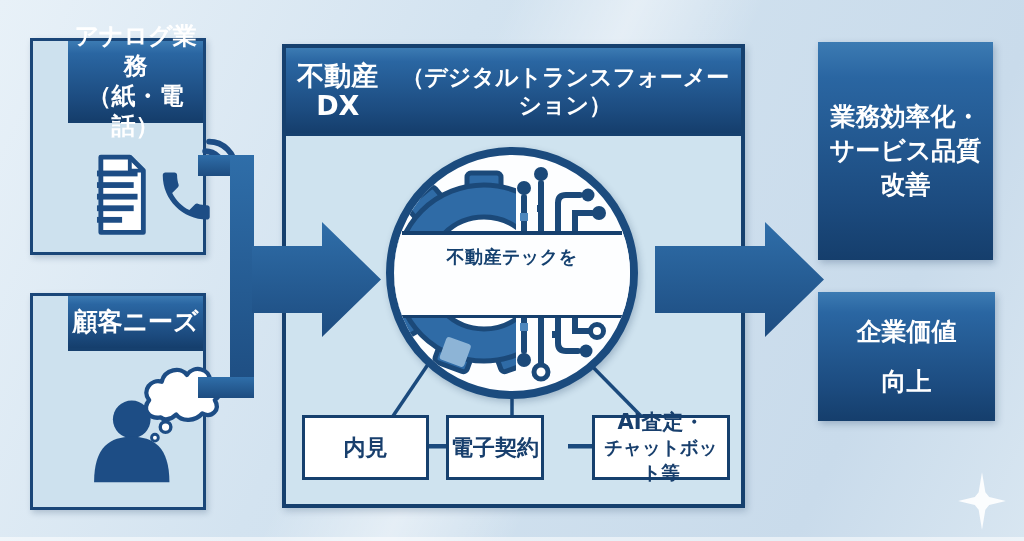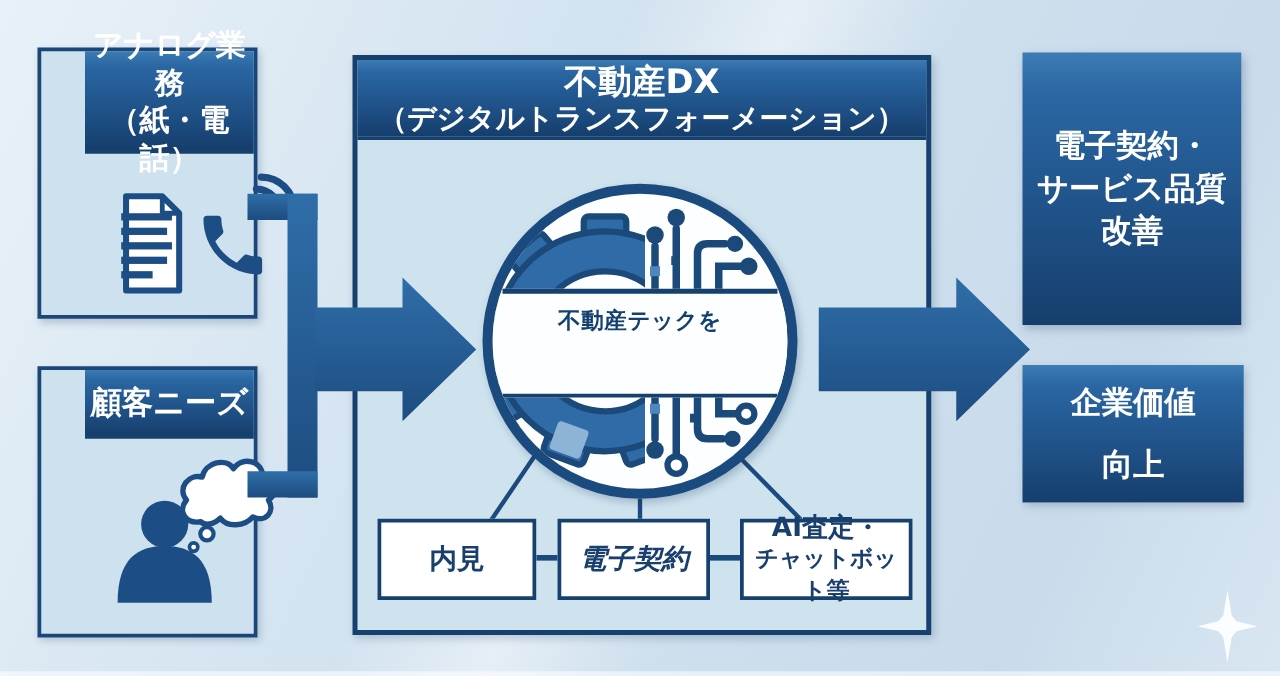--- a/index.html
+++ b/index.html
@@ -20,21 +20,21 @@
     border-bottom:3px solid #16406e;color:#fff;font-weight:bold;text-align:center;
   }
   .box-header span{display:block;}
   .box-body{position:relative;width:100%;}
   .panel{
     position:absolute;left:282px;top:44px;width:463px;height:464px;
     border:4px solid #16406e;background:#cfe3ef;z-index:1;
     box-shadow:2px 3px 7px rgba(16,48,88,.22);
   }
   .panel-header{
-    height:64px;display:flex;flex-direction:column;align-items:center;justify-content:flex-end;
+    height:88px;display:flex;flex-direction:row;align-items:center;justify-content:flex-end;
     background:linear-gradient(180deg,#3c7bb3 0%,#2a66a2 16%,#1c4b7f 74%,#153e6c 100%);
     border-bottom:3px solid #16406e;color:#fff;font-weight:bold;text-align:center;
   }
   .panel-header .l1{font-size:27px;line-height:30px;display:block;}
   .panel-header .l2{font-size:23px;line-height:28px;display:block;}
   .analog{left:30px;top:38px;width:176px;height:217px;}
   .analog .box-header{height:82px;font-size:24px;line-height:30px;}
   .needs{left:30px;top:293px;width:176px;height:217px;}
   .needs .box-header{height:55px;font-size:25px;line-height:28px;}
   .flow-svg{position:absolute;left:0;top:0;z-index:2;pointer-events:none;}
@@ -51,32 +51,32 @@
   .band-text{position:absolute;top:9px;width:100%;text-align:center;font-weight:bold;
     font-size:18px;line-height:33px;color:#14406f;letter-spacing:.5px;}
   .band-text span{display:block;}
   .tech-box{
     position:absolute;background:#ffffff;border:3px solid #16406e;z-index:3;
     display:flex;flex-direction:column;align-items:center;justify-content:center;
     font-weight:bold;color:#183f6d;text-align:center;font-size:22px;line-height:27px;
   }
   .tech-box span{display:block;}
   .tech-0{left:302px;top:415px;width:127px;height:65px;}
-  .tech-1{left:446px;top:415px;width:122px;height:65px;font-style:italic;}
+  .tech-1{left:446px;top:415px;width:98px;height:65px;}
   .tech-2{left:592px;top:415px;width:138px;height:65px;font-size:21px;line-height:25px;}
   .tech-2 span:nth-child(2){font-size:18.5px;}
   .outcome{
     position:absolute;z-index:1;display:flex;flex-direction:column;align-items:center;justify-content:center;
     background:linear-gradient(180deg,#3c7bb3 0%,#2a66a2 16%,#1c4b7f 74%,#153e6c 100%);
     color:#fff;font-weight:bold;text-align:center;font-size:25px;line-height:34px;
     box-shadow:2px 3px 7px rgba(16,48,88,.25);
   }
   .outcome span{display:block;}
   .outcome-0{left:818px;top:42px;width:175px;height:218px;}
-  .outcome-1{left:818px;top:292px;width:177px;height:110px;gap:16px;}
+  .outcome-1{left:818px;top:292px;width:177px;height:129px;gap:16px;}
   .sparkle{
     position:absolute;left:958px;top:472px;width:48px;height:58px;background:#ffffff;opacity:.9;
     filter:blur(1px);z-index:1;
     clip-path:polygon(50% 0,57% 35%,65% 43%,100% 50%,65% 57%,57% 65%,50% 100%,43% 65%,35% 57%,0 50%,35% 43%,43% 35%);
   }
 </style>
 </head>
 <body>
 
 <div id="canvas">
@@ -248,21 +248,21 @@
   <div class="tech-box tech-1">
     <span>電子契約</span>
     <span></span>
   </div>
   <div class="tech-box tech-2">
     <span>AI査定・</span>
     <span>チャットボット等</span>
   </div>
 
   <div class="outcome outcome-0">
-    <span>電子契約・</span>
+    <span>業務効率化・</span>
     <span>サービス品質</span>
     <span>改善</span>
   </div>
   <div class="outcome outcome-1">
     <span>企業価値</span>
     <span>向上</span>
   </div>
 
   <div class="sparkle"></div>
 

